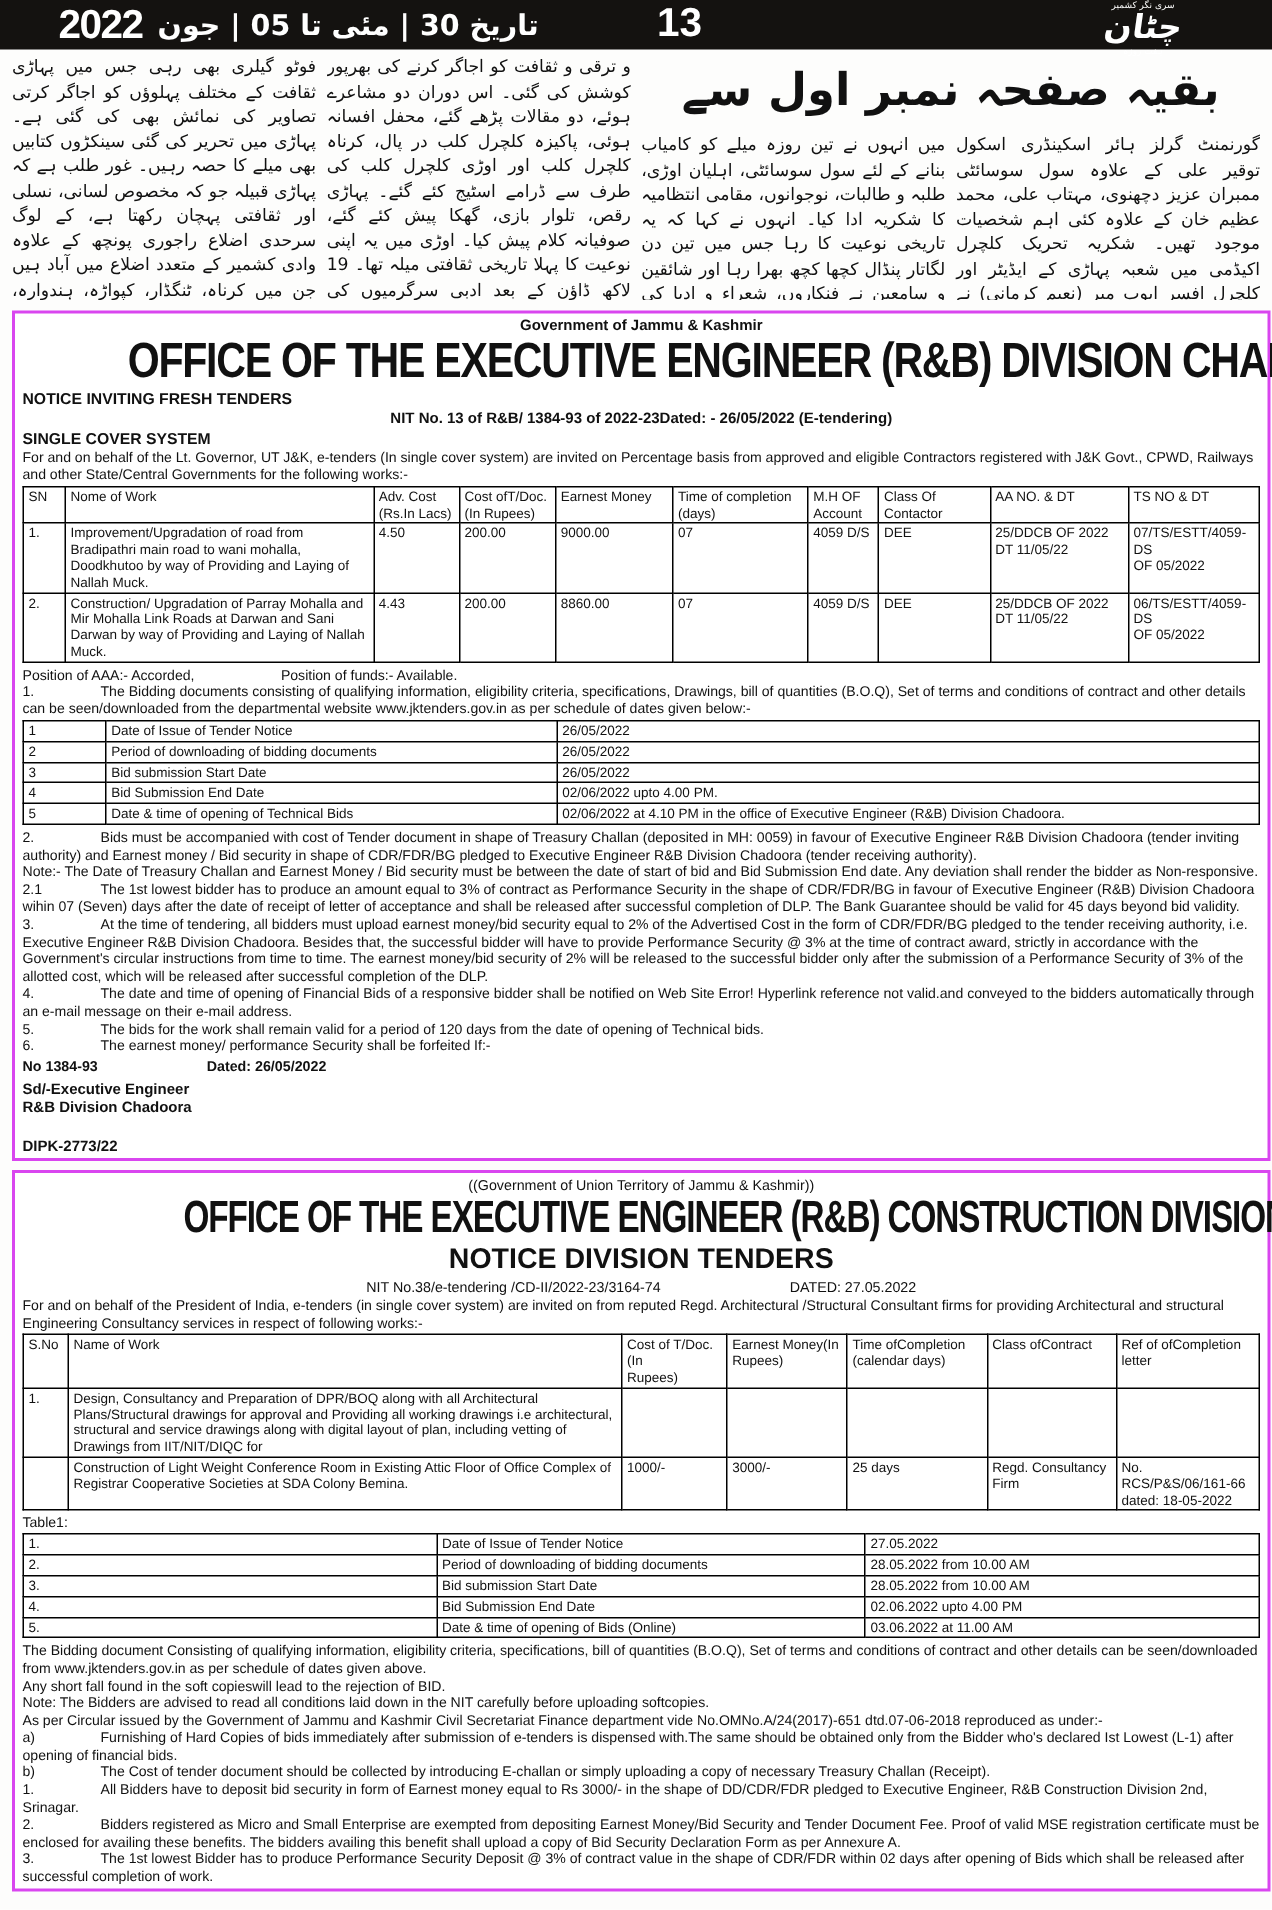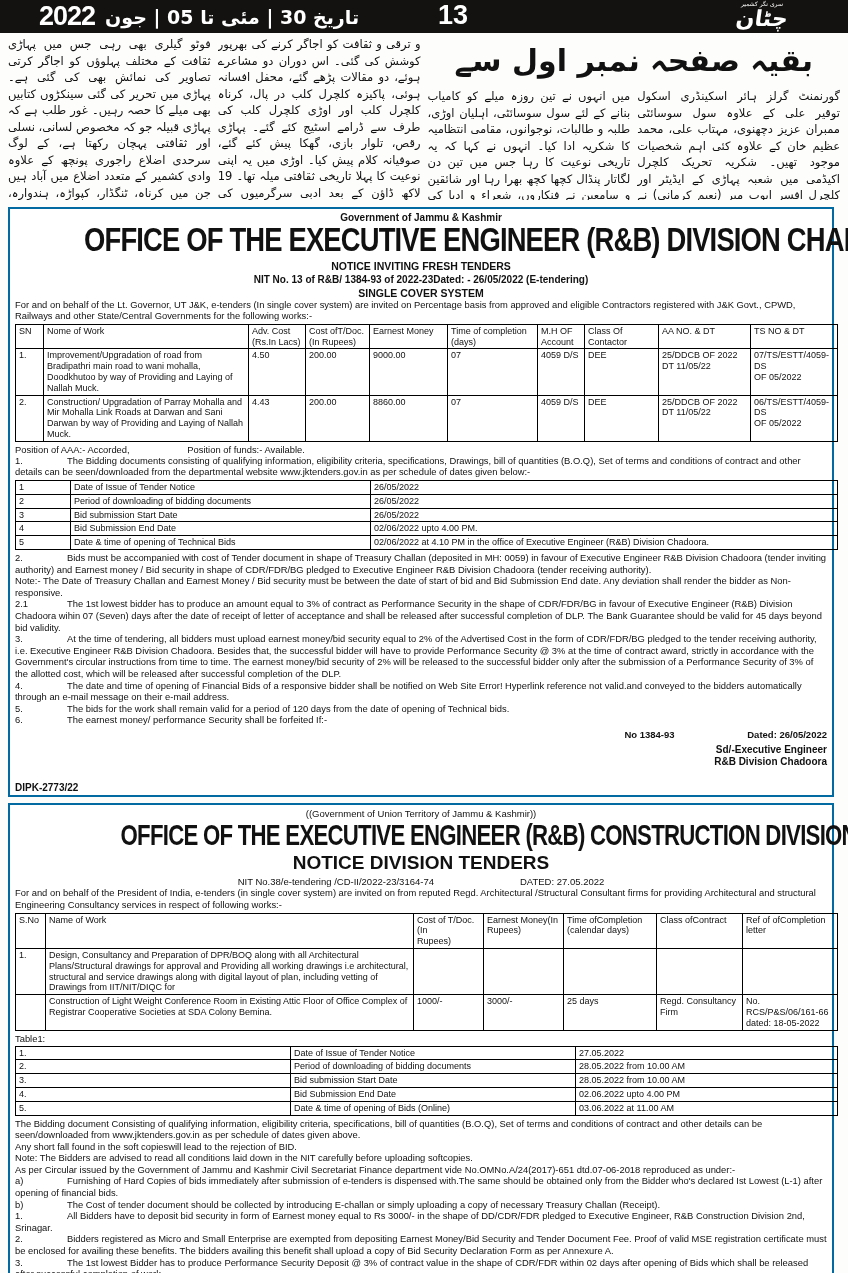--- a/index.html
+++ b/index.html
@@ -19,42 +19,42 @@
   
   .urdu-section { display:flex; direction:rtl; padding:3px 8px 4px 8px; gap:7px; height:172px; overflow:hidden; }
   .u-half { width:50%; }
   .u-heading { font-family:"DejaVu Sans", sans-serif; font-weight:bold; font-size:30px; text-align:center; line-height:50px; height:52px; overflow:hidden; letter-spacing:-1px; }
   .u-cols { display:flex; direction:rtl; gap:7px; }
   .ucol { width:50%; direction:rtl; text-align:justify; font-family:"DejaVu Sans", sans-serif; font-size:11.5px; line-height:16.5px; overflow:hidden; }
   .u-half.right .ucol { height:112px; }
   .u-half.left .ucol { height:164px; }
 
   
-  .notice-box { border:2px solid #0369a1; margin:2px 14px 0 8px; padding:3px 5px 2px 5px; background:#fff; }
+  .notice-box { border:2px solid #d946ef; margin:2px 1px 0 8px; padding:3px 5px 2px 5px; background:#fff; }
   .n-govt { font-size:10px; font-weight:bold; text-align:center; }
   .n-title { font-weight:bold; white-space:nowrap; text-align:center; line-height:1.05; }
   .n-title.t1 { font-size:33px; transform:scaleX(0.83); transform-origin:center; letter-spacing:-1px; }
   .n-title.t2 { font-size:30px; transform:scaleX(0.74); transform-origin:center; letter-spacing:-1px; }
-  .n-sub1 { font-size:10.5px; font-weight:bold; text-align:center; margin-top:2px; }
+  .n-sub1 { font-size:10.5px; font-weight:bold; margin-top:2px; }
   .n-sub2 { font-size:19px; font-weight:bold; text-align:center; margin-top:2px; }
   .nit-line { display:flex; justify-content:center; font-size:10px; font-weight:bold; margin-top:2px; }
   .nit-line.plain { font-weight:normal; gap:86px; font-size:9.5px; }
   .body-txt { font-size:9.4px; line-height:11.6px; }
   p.para { font-size:9.4px; line-height:11.6px; }
   .pnum { display:inline-block; width:52px; }
 
   table { border-collapse:collapse; width:100%; table-layout:fixed; margin:2px 0; }
   th, td { border:1px solid #000; font-size:9px; line-height:10.8px; padding:1px 3px; text-align:left; vertical-align:top; font-weight:normal; white-space:pre-line; }
   th { font-weight:normal; }
   .sched td { white-space:normal; }
 
   .pos-line { font-size:9.4px; }
   .pos-line .gap2 { margin-left:55px; }
-  .sig1 { text-align:right; font-size:10px; font-weight:bold; line-height:12px; margin-top:4px; }
-  .ref-line { font-size:9.5px; font-weight:bold; margin-top:3px;text-align:right; }
+  .sig1 { text-align:left; font-size:10px; font-weight:bold; line-height:12px; margin-top:4px; }
+  .ref-line { font-size:9.5px; font-weight:bold; margin-top:3px; }
   .ref-line .gap2 { margin-left:70px; }
   .dipk { font-size:10px; font-weight:bold; margin-top:14px; }
 </style>
 </head>
 <body>
 
 <div class="page">
 
   <div class="topbar">
     <div class="tb-left">

